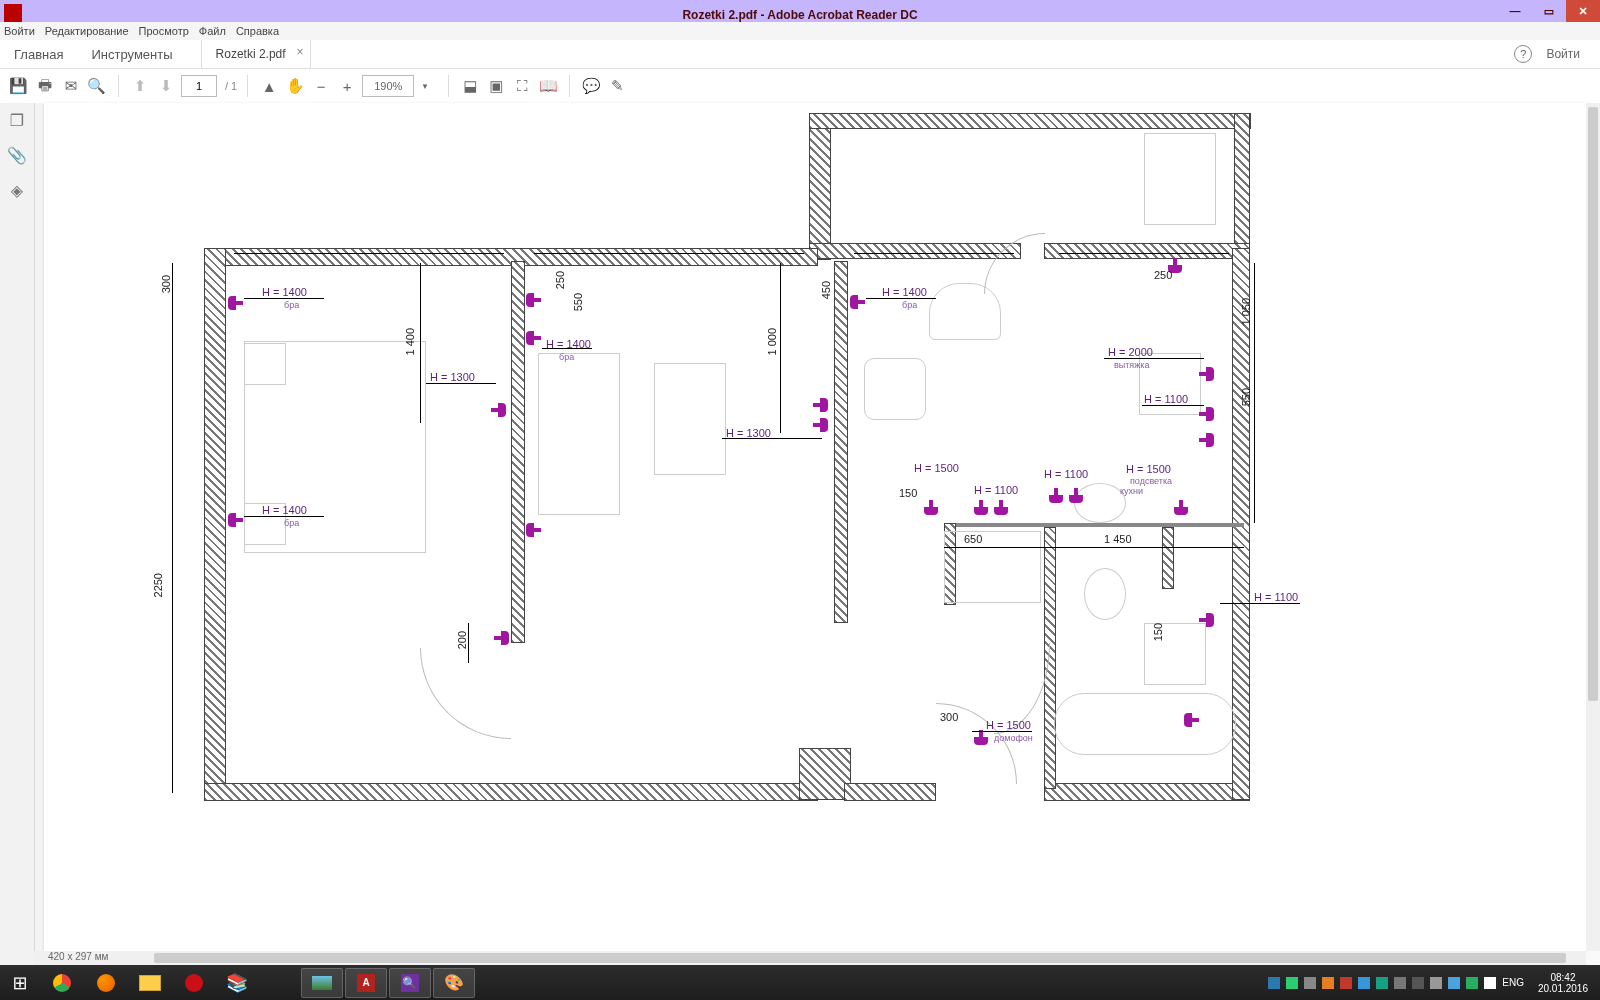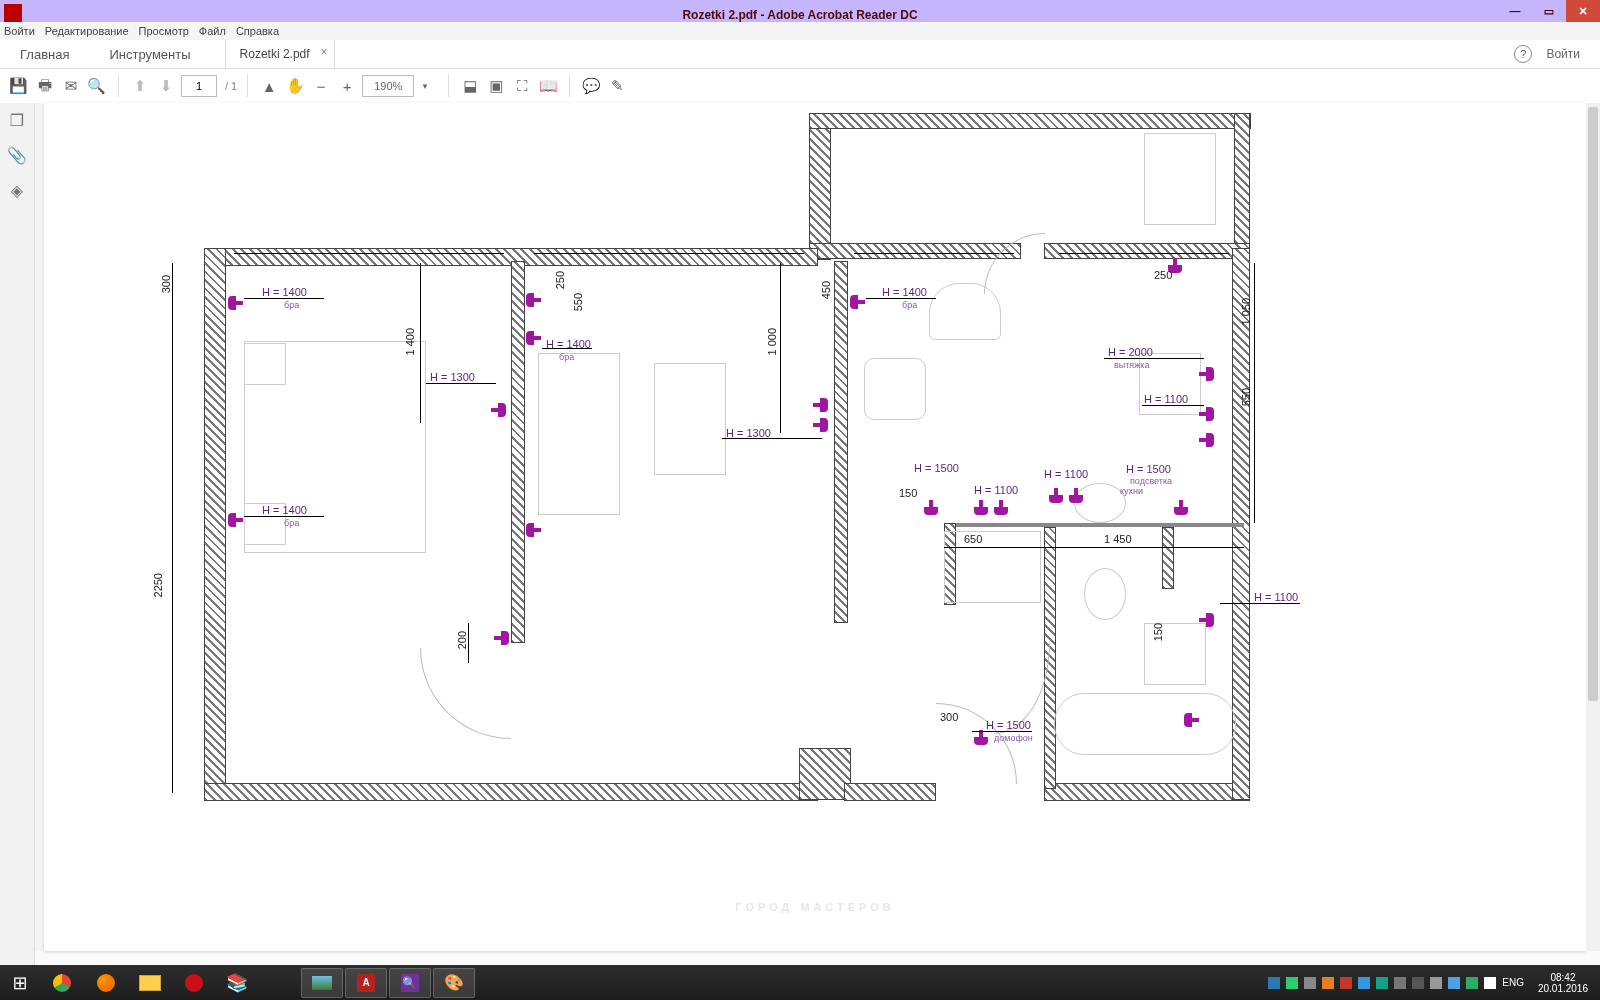--- a/index.html
+++ b/index.html
@@ -4,21 +4,21 @@
 <style>
   html,body{margin:0;padding:0;height:100%;font-family:"Segoe UI",Tahoma,sans-serif;font-size:12px;color:#333;background:#fff;overflow:hidden;}
   .titlebar{height:22px;background:#c4b5fd;display:flex;align-items:flex-end;position:relative;font-weight:bold;}
   .titlebar .app-icon{width:18px;height:18px;margin:0 4px;background:#b00;display:inline-block;}
   .titlebar .title{position:absolute;left:0;right:0;text-align:center;color:#4e0a0a;font-size:12px;pointer-events:none;}
   .win-ctrls{position:absolute;right:0;top:0;display:flex;}
   .win-ctrls div{width:34px;height:22px;display:flex;align-items:center;justify-content:center;color:#4d0000;font-size:11px;}
   .win-ctrls .close{background:#d04a3a;color:#fff;}
   .menubar{height:18px;background:#f5f5f5;display:flex;align-items:center;padding:0 4px;gap:10px;color:#444;font-size:11px;}
   .secondbar{height:28px;display:flex;align-items:center;border-bottom:1px solid #ddd;}
-  .secondbar .tabbtn{padding:0 20px;height:28px;display:flex;align-items:center;color:#555;font-size:13px;}
+  .secondbar .tabbtn{padding:0 14px;height:28px;display:flex;align-items:center;color:#555;font-size:13px;}
   .secondbar .doc-tab{display:flex;align-items:center;height:28px;border-left:1px solid #ddd;border-right:1px solid #ddd;padding:0 24px 0 14px;position:relative;font-size:12px;color:#444;margin-left:14px;}
   .secondbar .doc-tab .x{position:absolute;right:6px;top:5px;color:#888;font-size:12px;}
   .secondbar .right{margin-left:auto;display:flex;align-items:center;gap:14px;padding-right:20px;color:#666;}
   .secondbar .help{border:1.4px solid #888;border-radius:50%;width:16px;height:16px;display:flex;align-items:center;justify-content:center;font-size:11px;}
   .toolbar{height:34px;border-bottom:1px solid #ccc;display:flex;align-items:center;padding:0 8px;gap:4px;color:#666;}
   .toolbar .sep{width:1px;height:22px;background:#ddd;margin:0 6px;}
   .toolbar .tb{width:22px;height:22px;display:flex;align-items:center;justify-content:center;font-size:15px;}
   .toolbar .pg{width:30px;height:18px;border:1px solid #bbb;text-align:center;font-size:11px;}
   .toolbar .zoom{width:50px;height:20px;border:1px solid #bbb;display:flex;align-items:center;justify-content:center;font-size:11px;position:relative;}
   .toolbar .zoom:after{content:"▾";position:absolute;right:-14px;color:#666;font-size:9px;}
@@ -272,29 +272,32 @@
         <div class="dim dimv" style="left:1108px;top:520px">150</div>
         <div class="sock" style="left:1138px;top:610px"></div>
 
         <div class="sock up" style="left:930px;top:630px"></div>
         <div class="dim" style="left:896px;top:608px">300</div>
         <div class="dline dlineH" style="left:928px;top:628px;width:60px"></div>
         <div class="note" style="left:942px;top:616px">H = 1500</div>
         <div class="note sub" style="left:950px;top:630px">домофон</div>
 
         <div class="watermark">
-          <div class="sm">ГОРОД МАСТЕРОВ</div>
         </div>
       </div>
     </div>
   </div>
 
   <div class="vscroll">
       <div class="thumb"></div>
     </div>
+  <div class="hscroll">
+    <span class="size">420 x 297 мм</span>
+    <div class="thumb"></div>
+  </div>
 </div>
 
 <div class="taskbar">
   <div class="start">⊞</div>
   <div class="tb-icon">
       <span style="width:18px;height:18px;border-radius:50%;background:conic-gradient(#ea4335 0 33%,#34a853 0 66%,#fbbc05 0);display:inline-block"></span>
     </div>
   <div class="tb-icon">
       <span style="width:18px;height:18px;border-radius:50%;background:radial-gradient(circle at 30% 30%,#ff9500,#e66000);display:inline-block"></span>
     </div>

